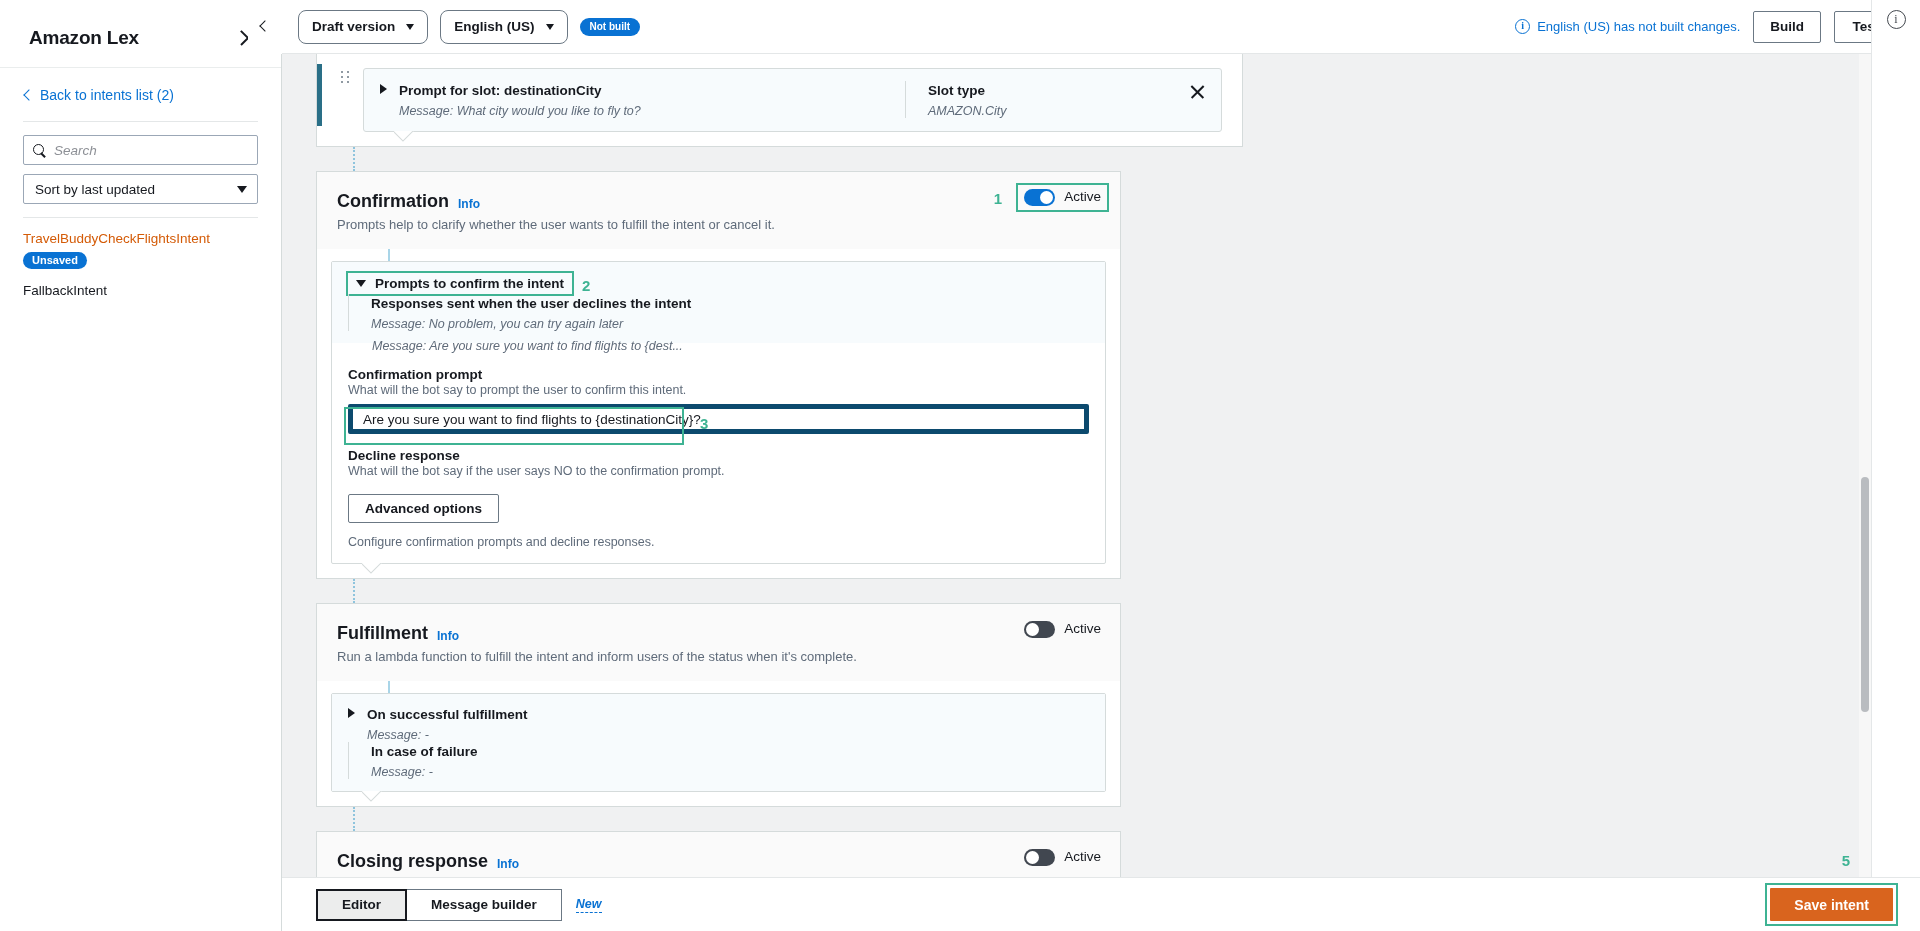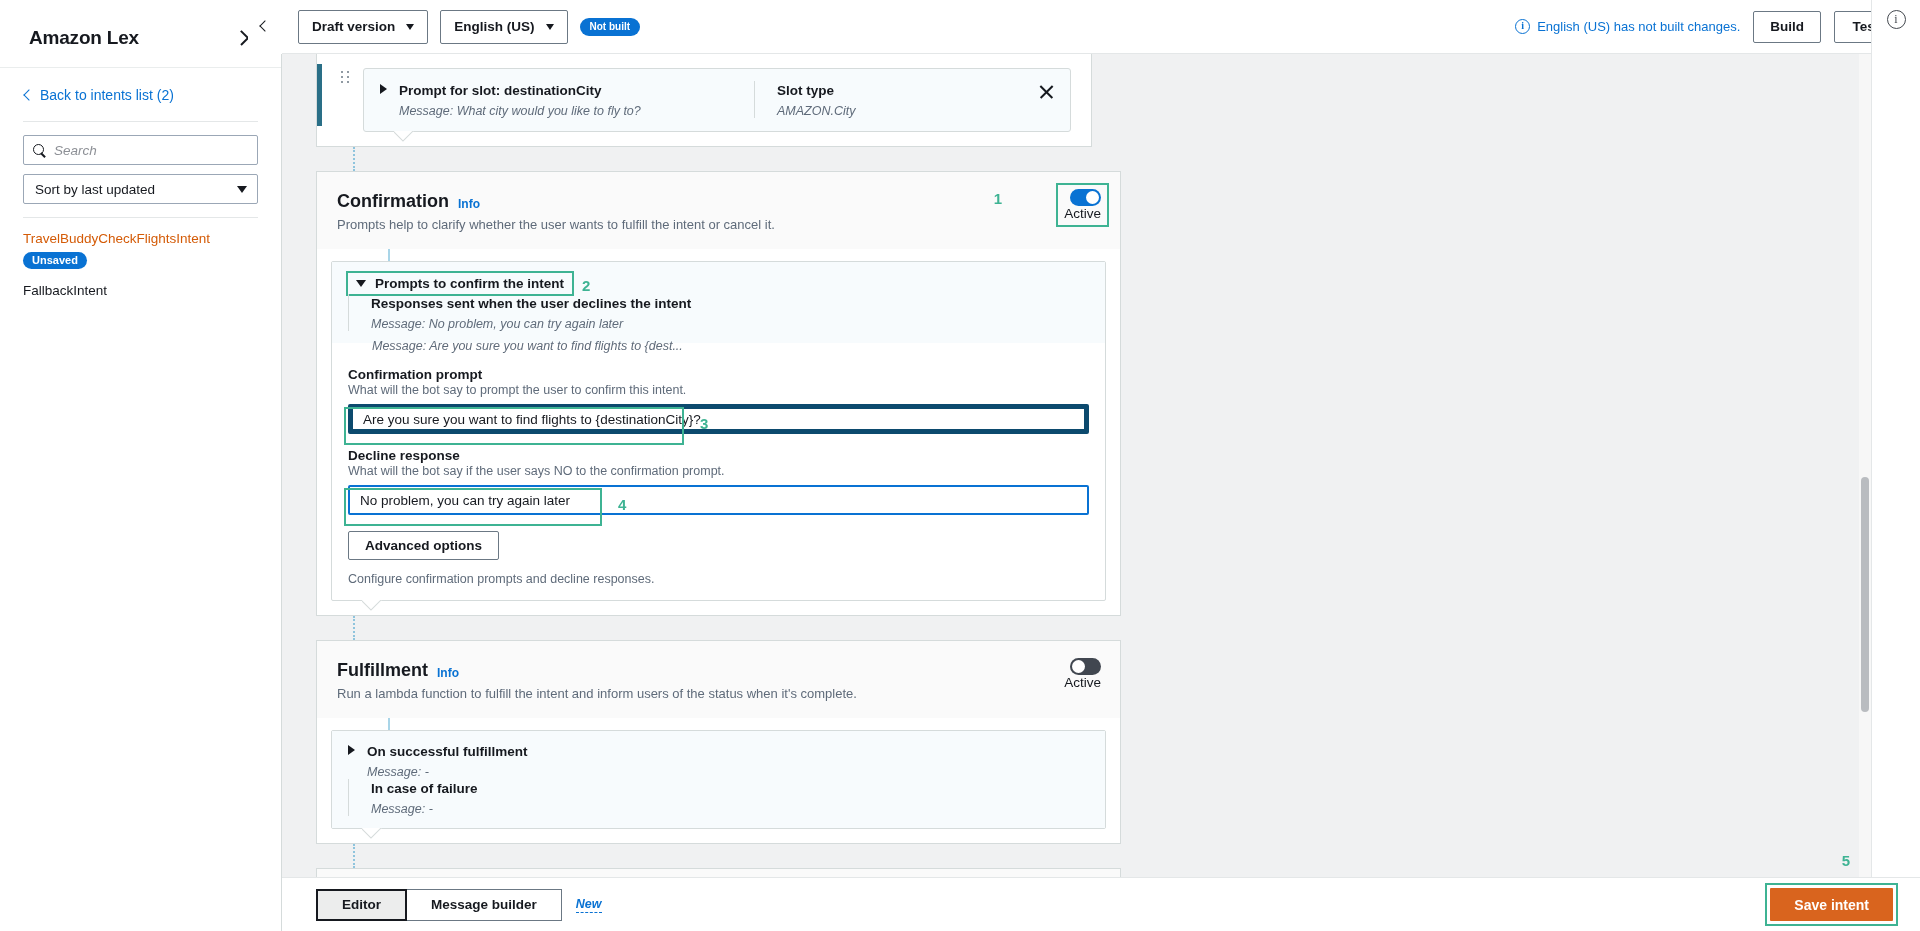--- a/index.html
+++ b/index.html
@@ -85,21 +85,21 @@
   .topbar {
     position: absolute; left: 282px; top: 0; width: 1638px; height: 54px;
     background: #fff; border-bottom: 1px solid #e4e7e8;
     display: flex; align-items: center;
   }
   .collapse-chev {
     width: 34px; display: flex; align-items: center; justify-content: center;
     height: 54px; cursor: pointer; margin-left: -34px; background: #fff;
   }
   .btn-outline {
-    height: 34px; border: 1px solid #6b7884; border-radius: 2px; background: #fff;
+    height: 34px; border: 1px solid #6b7884; border-radius: 8px; background: #fff;
     display: inline-flex; align-items: center; gap: 11px; padding: 0 13px;
     font-size: 13.5px; font-weight: bold; color: #16191f; cursor: pointer;
   }
   .caret-sm {
     width: 0; height: 0; border-left: 4.5px solid transparent;
     border-right: 4.5px solid transparent; border-top: 6px solid #16191f;
   }
   .pill-notbuilt {
     background: #0972d3; color: #fff; font-size: 10px; font-weight: bold;
     border-radius: 12px; padding: 3px 10px 4px 10px;
@@ -138,21 +138,21 @@
     background: #fff; border: 1px solid #d5dbdb;
   }
   .card-head { padding: 19px 20px 17px 20px; background: #fafafa; position: relative; }
   .sec-title-row { display: flex; align-items: flex-start; }
   .sec-title { font-size: 18px; font-weight: bold; color: #16191f; }
   .sec-info { color: #0972d3; font-size: 12px; font-weight: bold; margin-left: 9px; margin-top: 6px; cursor: pointer; }
   .sec-desc { font-size: 13px; color: #5f6b7a; margin-top: 5px; }
 
   .toggle-wrap {
     position: absolute; right: 19px; top: 17px;
-    display: flex; align-items: flex-end;  flex-direction: column;
+    display: flex; align-items: flex-start; gap: 9px;
   }
   .toggle {
     width: 31px; height: 17px; border-radius: 9px; position: relative; cursor: pointer;
   }
   .toggle.on { background: #0972d3; }
   .toggle.off { background: #414750; }
   .toggle .knob {
     position: absolute; top: 2px; width: 13px; height: 13px; border-radius: 50%;
     background: #fff;
   }
@@ -209,21 +209,21 @@
   }
   .line-connector {
     width: 0; border-left: 2px solid #a9d5e8; height: 16px; margin-left: 71px;
   }
 
   
   .drag-dots { width: 8px; height: 17px; display: grid; grid-template-columns: 2px 2px; gap: 3px 4px; align-content: center; }
   .drag-dots i { width: 2px; height: 2px; background: #6b7884; border-radius: 50%; display: block; }
 
   
-  .slot-card { position: relative; margin-left: 34px; width: 776px; background: #fff; border: 1px solid #d5dbdb; border-top: none; padding: 14px 0 14px 0; }
+  .slot-card { position: relative; margin-left: 34px; width: 927px; background: #fff; border: 1px solid #d5dbdb; border-top: none; padding: 14px 0 14px 0; }
   .slot-accent { position: absolute; left: 0; top: 10px; width: 5px; height: 62px; background: #2a6f87; }
   .slot-row { display: flex; align-items: flex-start; padding: 0 20px 0 24px; }
   .slot-bubble {
     position: relative; flex: 1; margin-left: 14px; background: #f7fbfd;
     border: 1px solid #d5dbdb; border-radius: 3px; padding: 12px 16px 13px 16px;
     display: flex; align-items: flex-start;
   }
   .x-close { position: absolute; right: 14px; top: 14px; width: 18px; height: 18px; cursor: pointer; }
   .x-close::before, .x-close::after {
     content: ""; position: absolute; left: 0; top: 8px; width: 17px; height: 1.6px; background: #16191f;
@@ -406,25 +406,20 @@
             <div style="position:relative;">
               <div class="field-input">Are you sure you want to find flights to {destinationCity}?</div>
               <div class="anno-box" style="position:absolute;left:-2px;top:5px;width:336px;height:34px;pointer-events:none;"></div>
               <span class="anno-num" style="left:352px;top:11px;">3</span>
             </div>
           </div>
 
           <div class="field-block">
             <div class="field-label">Decline response</div>
             <div class="field-hint">What will the bot say if the user says NO to the confirmation prompt.</div>
-            <div style="position:relative;">
-              <div class="field-input focused">No problem, you can try again later</div>
-              <div class="anno-box" style="position:absolute;left:-2px;top:5px;width:254px;height:34px;pointer-events:none;"></div>
-              <span class="anno-num" style="left:270px;top:11px;">4</span>
-            </div>
           </div>
 
           <button class="btn-adv">Advanced options</button>
           <div class="foot-note">Configure confirmation prompts and decline responses.</div>
           <div class="tail"></div>
         </div>
       </div>
 
       <div class="dot-connector"></div>
 

